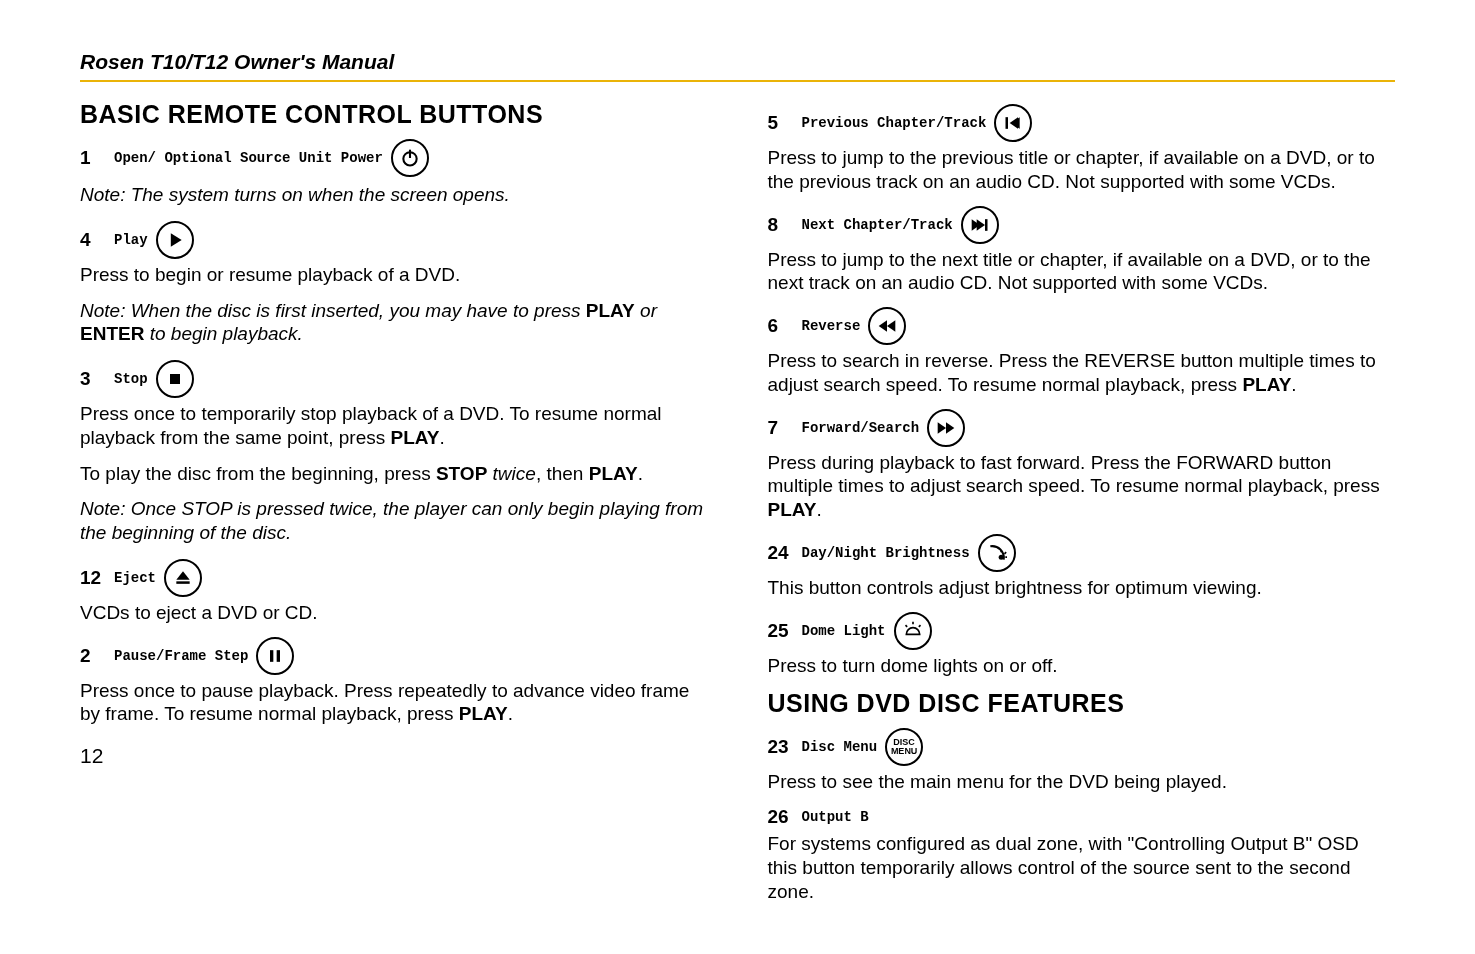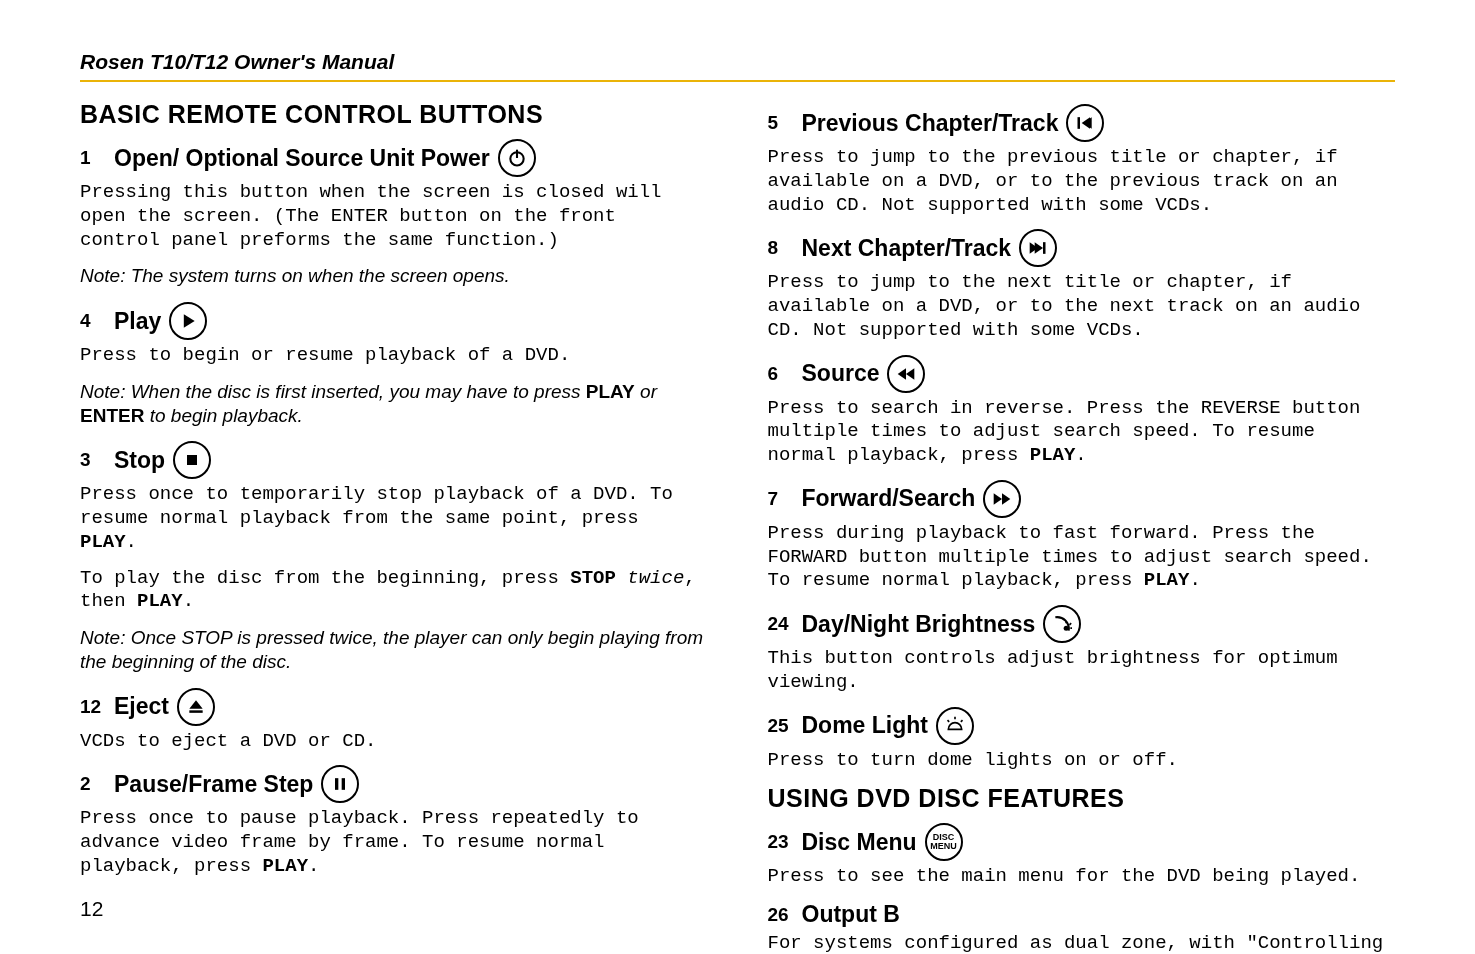--- a/index.html
+++ b/index.html
@@ -3,24 +3,24 @@
 <meta charset="utf-8">
 <style>
   * { box-sizing: border-box; margin: 0; padding: 0; }
   html, body { width: 1475px; height: 954px; background: #fff; color: #000; font-family: Arial, Helvetica, sans-serif; }
   .page { padding: 50px 80px 20px 80px; }
   .runhead { font-weight: bold; font-style: italic; font-size: 21px; border-bottom: 2px solid #eab308; padding-bottom: 6px; margin-bottom: 18px; }
   .cols { display: flex; gap: 60px; }
   .col { flex: 1 1 0; min-width: 0; }
   h2.sect { font-size: 25px; font-weight: bold; letter-spacing: 0.5px; margin-bottom: 10px; }
   .num { display:inline-block; min-width: 26px; font-weight: bold; font-size: 19px; }
-  .label { display: inline-block; font-weight: bold; font-size: 23px; vertical-align: middle; }
+  .label { display: inline-block; font-weight: bold; font-size: 14px; vertical-align: middle; font-family: Liberation Mono, monospace; }
   .hdr { display: flex; align-items: center; gap: 8px; margin-top: 10px; margin-bottom: 4px; }
   .hdr:first-child { margin-top: 4px; }
-  p.body { font-size: 19px; line-height: 1.25; margin: 2px 8px 12px 0; font-family: Liberation Mono, monospace; }
+  p.body { font-size: 19px; line-height: 1.25; margin: 2px 8px 12px 0; }
   p.note { font-size: 19px; font-style: italic; line-height: 1.25; margin: 6px 0 14px 0; }
   .indent { margin-left: 30px; }
   .iconcircle { display:inline-flex; align-items:center; justify-content:center; width:38px; height:38px; border:2.5px solid #000; border-radius:50%; vertical-align: middle; }
   .iconcircle svg { width: 20px; height: 20px; }
   .iconcircle .txt { font-size: 9px; font-weight: bold; line-height: 1; text-align:center; }
   .footer { font-size: 21px; margin-top: 18px; }
   b { font-weight: bold; font-style: normal; }
 </style>
 </head>
 <body>
@@ -36,21 +36,20 @@
       <div class="hdr">
         <span class="num">1</span>
         <span class="label">Open/ Optional Source Unit Power</span>
         <span class="iconcircle">
           <svg viewBox="0 0 24 24">
               <circle cx="12" cy="13" r="8" fill="none" stroke="#000" stroke-width="2.5"></circle>
               <line x1="12" y1="2" x2="12" y2="12" stroke="#000" stroke-width="2.5"></line>
             </svg>
         </span>
       </div>
-      <p class="body">Pressing this button when the screen is closed will open the screen. (The ENTER button on the front control panel preforms the same function.)</p>
       <p class="note">Note: The system turns on when the screen opens.</p>
 
       <div class="hdr">
         <span class="num">4</span>
         <span class="label">Play</span>
         <span class="iconcircle">
           <svg viewBox="0 0 24 24">
               <polygon points="7,4 20,12 7,20" fill="#000"></polygon>
             </svg>
         </span>
@@ -129,21 +128,21 @@
               <polygon points="2,5 12,12 2,19" fill="#000"></polygon>
               <polygon points="8,5 18,12 8,19" fill="#000"></polygon>
               <rect x="18" y="5" width="3" height="14" fill="#000"></rect>
             </svg>
         </span>
       </div>
       <p class="body">Press to jump to the next title or chapter, if available on a DVD, or to the next track on an audio CD. Not supported with some VCDs.</p>
 
       <div class="hdr">
         <span class="num">6</span>
-        <span class="label">Source</span>
+        <span class="label">Reverse</span>
         <span class="iconcircle">
           <svg viewBox="0 0 24 24">
               <polygon points="12,5 2,12 12,19" fill="#000"></polygon>
               <polygon points="22,5 12,12 22,19" fill="#000"></polygon>
             </svg>
         </span>
       </div>
       <p class="body">
         <span>Press to search in reverse. Press the REVERSE button multiple times to adjust search speed. To resume normal playback, press </span><b>PLAY</b><span>.</span>
       </p>

